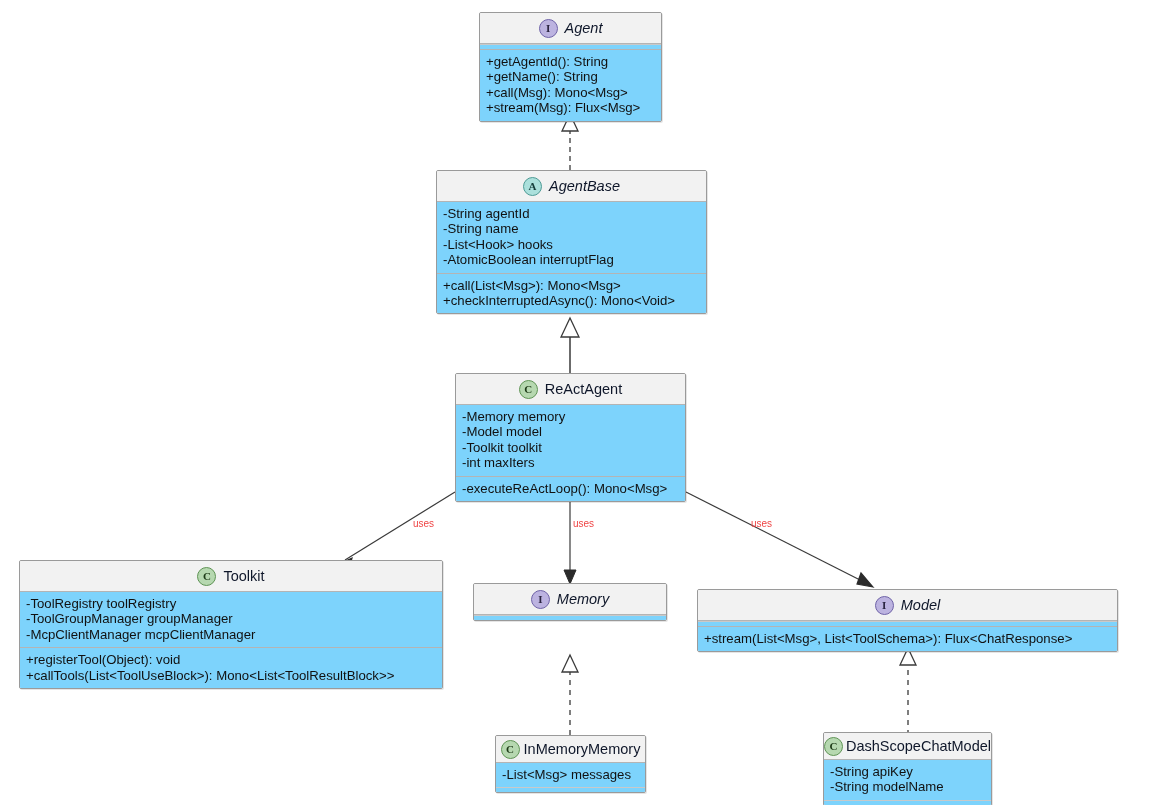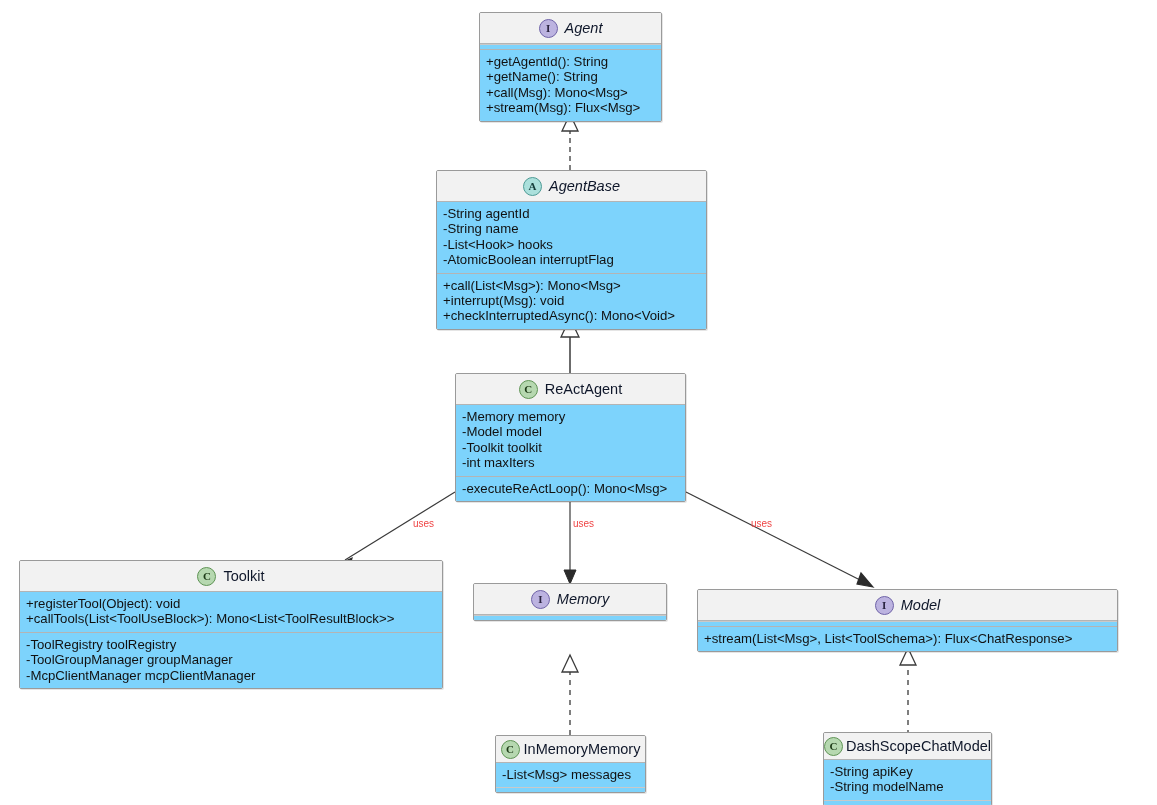--- a/index.html
+++ b/index.html
@@ -178,21 +178,20 @@
       <span class="uml-title italic">AgentBase</span>
     </div>
     <div class="uml-compartment">
       <div class="uml-member">-String agentId</div>
       <div class="uml-member">-String name</div>
       <div class="uml-member">-List&lt;Hook&gt; hooks</div>
       <div class="uml-member">-AtomicBoolean interruptFlag</div>
     </div>
     <div class="uml-compartment">
       <div class="uml-member">+call(List&lt;Msg&gt;): Mono&lt;Msg&gt;</div>
-      <div class="uml-member">+interrupt(Msg): void</div>
       <div class="uml-member">+checkInterruptedAsync(): Mono&lt;Void&gt;</div>
     </div>
   </div>
 
   <div class="uml-box" style="left:455px; top:373px; width:231px;">
     <div class="uml-header">
       <span class="type-icon cls">C</span>
       <span class="uml-title">ReActAgent</span>
     </div>
     <div class="uml-compartment">
@@ -205,28 +204,28 @@
       <div class="uml-member">-executeReActLoop(): Mono&lt;Msg&gt;</div>
     </div>
   </div>
 
   <div class="uml-box" style="left:19px; top:560px; width:424px;">
     <div class="uml-header">
       <span class="type-icon cls">C</span>
       <span class="uml-title">Toolkit</span>
     </div>
     <div class="uml-compartment">
-      <div class="uml-member">+registerTool(Object): void</div>
-      <div class="uml-member">+callTools(List&lt;ToolUseBlock&gt;): Mono&lt;List&lt;ToolResultBlock&gt;&gt;</div>
-    </div>
-    <div class="uml-compartment">
       <div class="uml-member">-ToolRegistry toolRegistry</div>
       <div class="uml-member">-ToolGroupManager groupManager</div>
       <div class="uml-member">-McpClientManager mcpClientManager</div>
     </div>
+    <div class="uml-compartment">
+      <div class="uml-member">+registerTool(Object): void</div>
+      <div class="uml-member">+callTools(List&lt;ToolUseBlock&gt;): Mono&lt;List&lt;ToolResultBlock&gt;&gt;</div>
+    </div>
   </div>
 
   <div class="uml-box" style="left:473px; top:583px; width:194px;">
     <div class="uml-header">
       <span class="type-icon iface">I</span>
       <span class="uml-title italic">Memory</span>
     </div>
     <div class="uml-compartment empty-strip"></div>
   </div>
 

